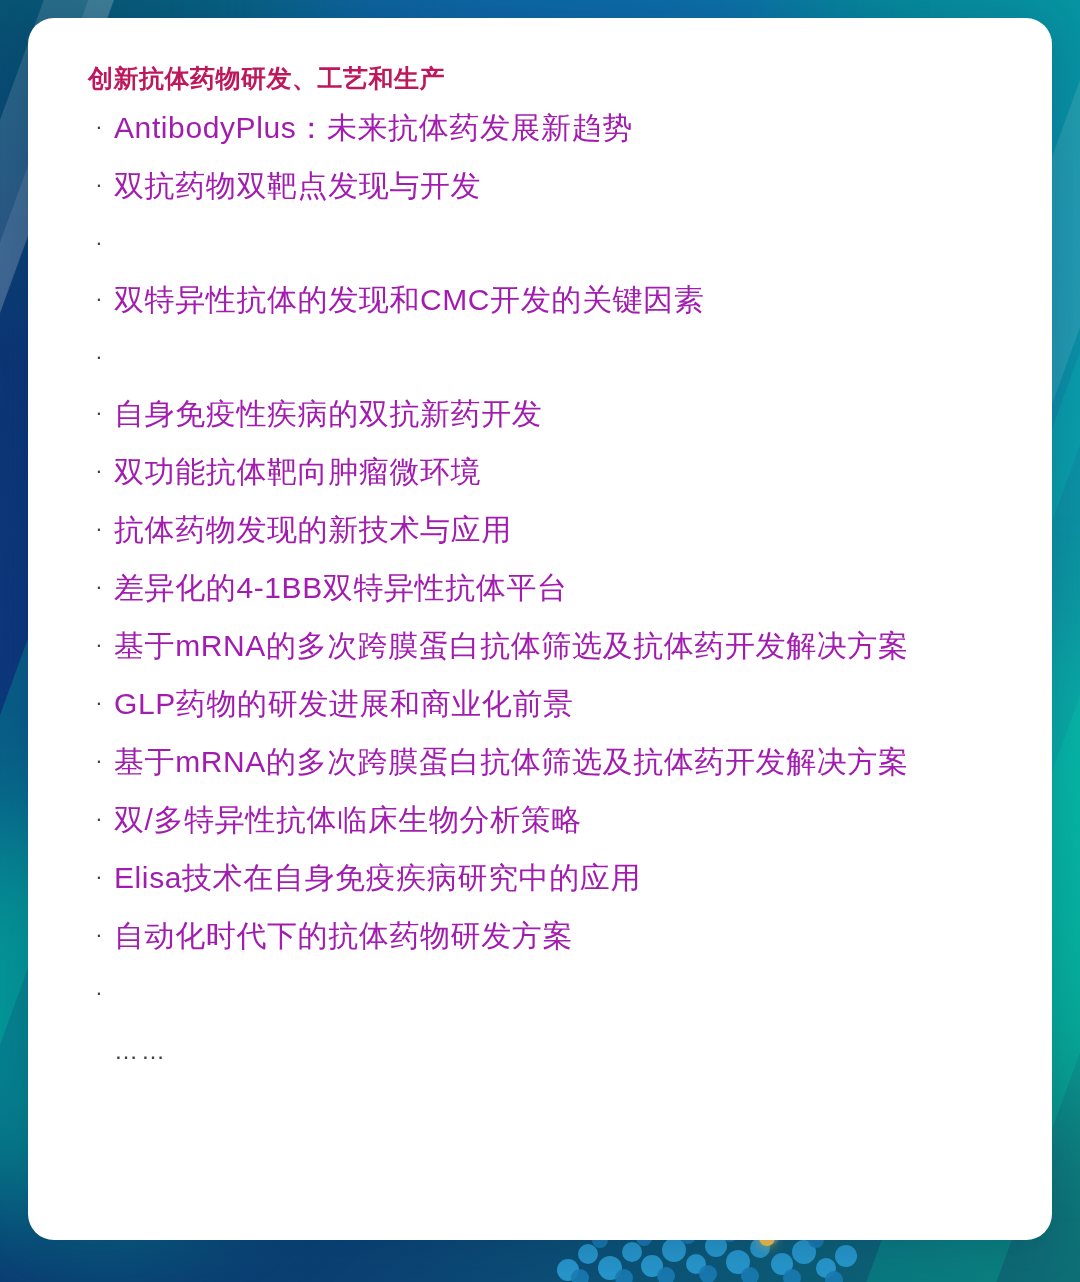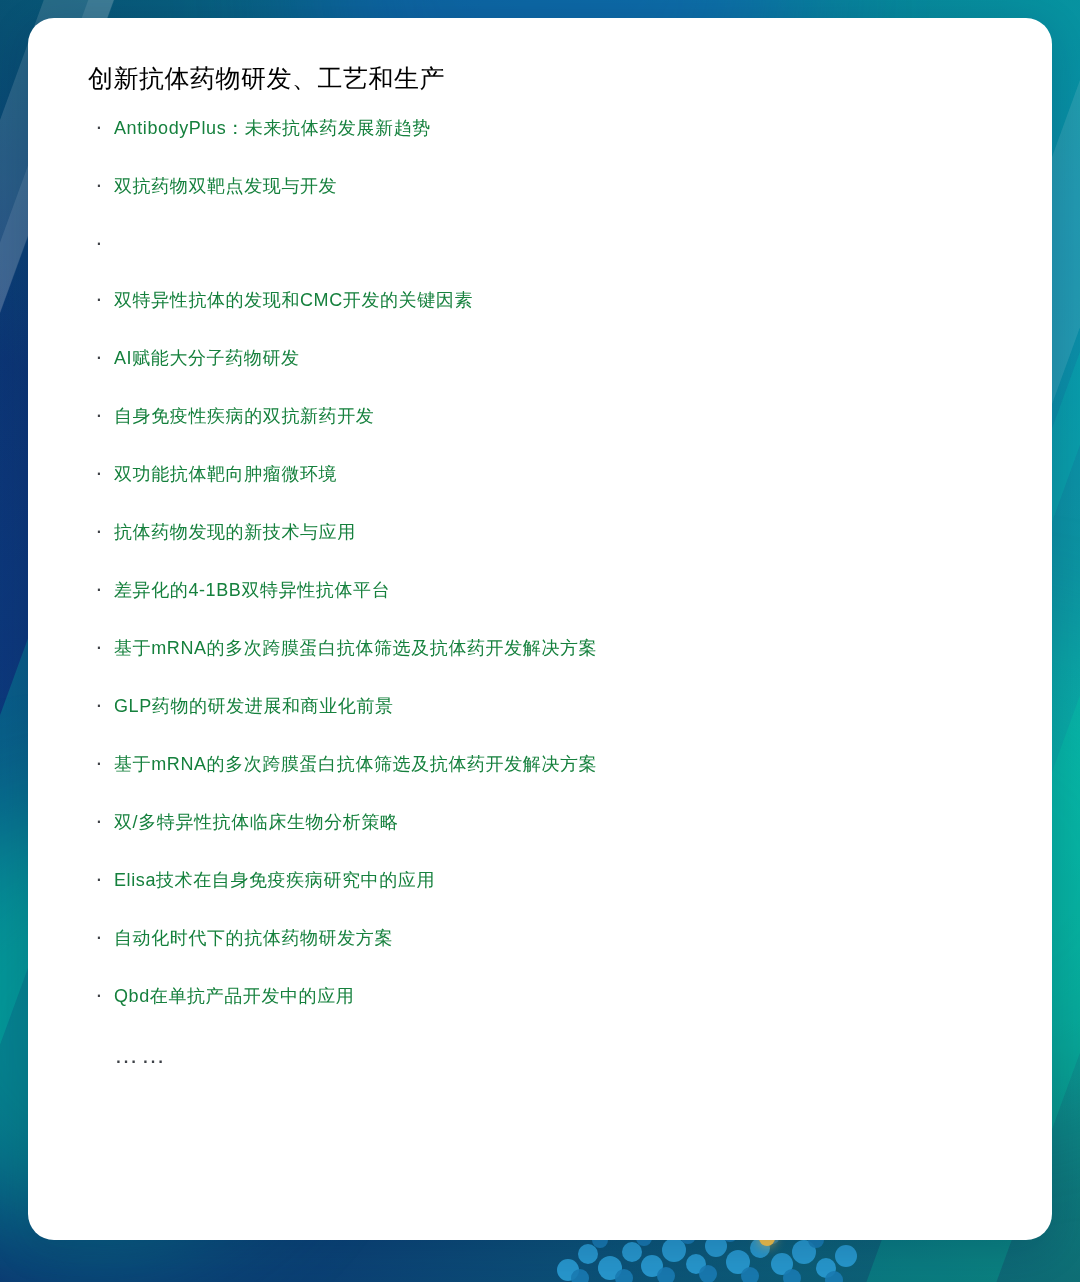--- a/index.html
+++ b/index.html
@@ -79,22 +79,22 @@
     background: #ffffff;
     border-radius: 26px;
     box-shadow: 0 10px 40px rgba(0,20,60,0.18);
     box-sizing: border-box;
     padding: 38px 46px 20px 46px;
     overflow: hidden;
   }
 
   .card-title {
     font-size: 25px;
-    font-weight: normal;
-    color: #000000;
+    font-weight: bold;
+    color: #be185d;
     letter-spacing: 0.5px;
     margin: 6px 0 4px 14px;
   }
 
   .topic-list {
     list-style: none;
     margin: 0;
     padding: 0;
   }
   .topic-item {
@@ -106,23 +106,23 @@
   .bullet {
     flex: 0 0 auto;
     width: 30px;
     color: #3d4147;
     font-size: 22px;
     line-height: 28px;
     text-align: center;
     margin-left: 10px;
   }
   .topic-text {
-    font-size: 18px;
+    font-size: 30px;
     line-height: 30px;
-    color: #15803d;
+    color: #a21caf;
     letter-spacing: 0.6px;
     font-weight: 400;
   }
   .ellipsis-row {
     display: flex;
     align-items: center;
     padding-top: 16px;
   }
   .ellipsis-text {
     margin-left: 40px;
@@ -195,21 +195,20 @@
       </li>
       <li class="topic-item">
         <span class="bullet">·</span>
       </li>
       <li class="topic-item">
         <span class="bullet">·</span>
         <span class="topic-text">双特异性抗体的发现和CMC开发的关键因素</span>
       </li>
       <li class="topic-item">
         <span class="bullet">·</span>
-        <span class="topic-text">AI赋能大分子药物研发</span>
       </li>
       <li class="topic-item">
         <span class="bullet">·</span>
         <span class="topic-text">自身免疫性疾病的双抗新药开发</span>
       </li>
       <li class="topic-item">
         <span class="bullet">·</span>
         <span class="topic-text">双功能抗体靶向肿瘤微环境</span>
       </li>
       <li class="topic-item">
@@ -239,21 +238,20 @@
       <li class="topic-item">
         <span class="bullet">·</span>
         <span class="topic-text">Elisa技术在自身免疫疾病研究中的应用</span>
       </li>
       <li class="topic-item">
         <span class="bullet">·</span>
         <span class="topic-text">自动化时代下的抗体药物研发方案</span>
       </li>
       <li class="topic-item">
         <span class="bullet">·</span>
-        <span class="topic-text">Qbd在单抗产品开发中的应用</span>
       </li>
     </ul>
 
     <div class="ellipsis-row">
       <span class="ellipsis-text">……</span>
     </div>
   </div>
 </div>
 
 </body></html>

